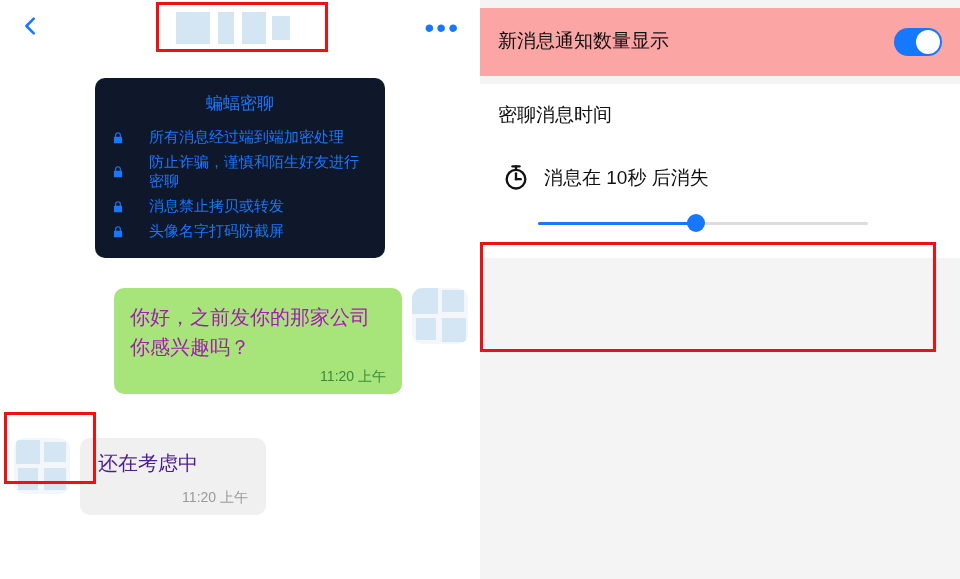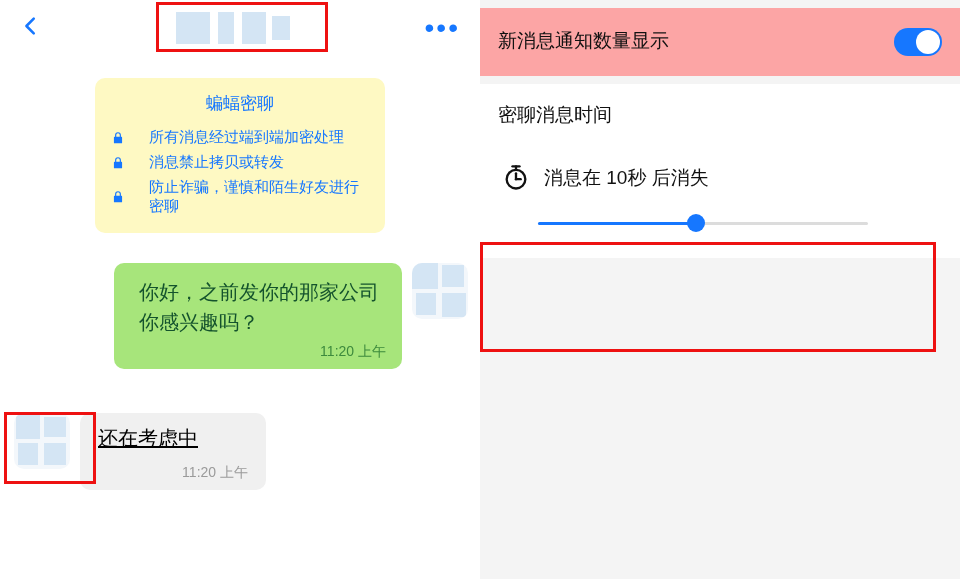--- a/index.html
+++ b/index.html
@@ -8,38 +8,38 @@
     .pane-right { width:480px; height:579px; position:relative; background:#f4f4f4; }
 
     
     .l-header { height:56px; display:flex; align-items:center; justify-content:space-between; padding:0 20px; }
     .back-chevron svg, .r-back svg { width:22px; height:22px; }
     .title-blur { width:122px; height:40px; position:relative; }
     .title-blur .px { position:absolute; background:#d9e8f8; }
     .more-dots { color:#1677ff; font-size:28px; letter-spacing:2px; line-height:1; }
 
     
-    .info-card { margin:22px auto 6px; width:290px; background:#fef9c3; border-radius:10px; padding:14px 16px 14px; }
+    .info-card { margin:22px auto 6px; width:290px; background:#0f172a; border-radius:10px; padding:14px 16px 14px; }
     .info-title { text-align:center; color:#1677ff; font-size:17px; margin-bottom:10px; }
     .info-row { display:flex; align-items:center; gap:24px; color:#1677ff; font-size:15px; padding:3px 0; }
     .info-row .lock-icon { width:14px; height:14px; flex-shrink:0; }
 
     
     .msg-out { margin-top:30px; display:flex; justify-content:flex-end; padding-right:12px; align-items:flex-start; gap:10px; }
     .bubble-green { background:#a7e57b; border-radius:10px; padding:14px 16px 8px; width:288px; }
-    .bubble-green .txt { font-size:20px; color:#14532d; line-height:1.5;margin-left:9px; }
+    .bubble-green .txt { font-size:20px; color:#a21caf; line-height:1.5; }
     .bubble-green .time { text-align:right; color:#3d8a3d; font-size:14px; margin-top:6px; }
     .avatar-out, .avatar-in { width:56px; height:56px; border-radius:10px; position:relative; overflow:hidden; background:#f3f7fb; }
     .avatar-out .px, .avatar-in .px, .title-blur .px { background:#d4e5f4; }
     .avatar-out .px, .avatar-in .px { position:absolute; }
 
     
     .msg-in { margin-top:44px; display:flex; align-items:flex-start; gap:10px; padding-left:14px; }
     .bubble-grey { background:#f0f0f0; border-radius:10px; padding:12px 18px 8px; min-width:186px; }
-    .bubble-grey .txt { font-size:20px; color:#000000;text-decoration:underline; }
+    .bubble-grey .txt { font-size:20px; color:#4c1d95; }
     .bubble-grey .time { text-align:right; color:#9a9a9a; font-size:14px; margin-top:12px; }
 
     
     .redbox { position:absolute; border:3px solid #e11; pointer-events:none; }
 
     
     .r-header { height:56px; display:flex; align-items:center; background:#fff; padding:0 16px; position:relative; }
     .r-title { position:absolute; left:0; right:0; text-align:center; font-size:20px; color:#111; }
     .r-sep { height:8px; background:#f4f4f4; }
     .r-row1 { background:#fca5a5; padding:20px 18px; display:flex; align-items:flex-start; justify-content:space-between; }
@@ -81,27 +81,33 @@
     <div class="info-row">
       <svg class="lock-icon" viewBox="0 0 24 24" fill="#1677ff">
           <path d="M7 10V7a5 5 0 0110 0v3h1a1 1 0 011 1v9a1 1 0 01-1 1H6a1 1 0 01-1-1v-9a1 1 0 011-1h1zm2 0h6V7a3 3 0 00-6 0v3z"></path>
         </svg>
       <span>所有消息经过端到端加密处理</span>
     </div>
     <div class="info-row">
       <svg class="lock-icon" viewBox="0 0 24 24" fill="#1677ff">
           <path d="M7 10V7a5 5 0 0110 0v3h1a1 1 0 011 1v9a1 1 0 01-1 1H6a1 1 0 01-1-1v-9a1 1 0 011-1h1zm2 0h6V7a3 3 0 00-6 0v3z"></path>
         </svg>
+      <span>防止诈骗，谨慎和陌生好友进行密聊</span>
+    </div>
+    <div class="info-row">
+      <svg class="lock-icon" viewBox="0 0 24 24" fill="#1677ff">
+          <path d="M7 10V7a5 5 0 0110 0v3h1a1 1 0 011 1v9a1 1 0 01-1 1H6a1 1 0 01-1-1v-9a1 1 0 011-1h1zm2 0h6V7a3 3 0 00-6 0v3z"></path>
+        </svg>
       <span>消息禁止拷贝或转发</span>
     </div>
     <div class="info-row">
       <svg class="lock-icon" viewBox="0 0 24 24" fill="#1677ff">
           <path d="M7 10V7a5 5 0 0110 0v3h1a1 1 0 011 1v9a1 1 0 01-1 1H6a1 1 0 01-1-1v-9a1 1 0 011-1h1zm2 0h6V7a3 3 0 00-6 0v3z"></path>
         </svg>
-      <span>防止诈骗，谨慎和陌生好友进行密聊</span>
+      <span>头像名字打码防截屏</span>
     </div>
   </div>
 
   <div class="msg-out">
     <div class="bubble-green">
       <div class="txt">你好，之前发你的那家公司你感兴趣吗？</div>
       <div class="time">11:20  上午</div>
     </div>
     <div class="avatar-out">
       <span class="px" style="left:0; top:0; width:26px; height:26px;"></span>

